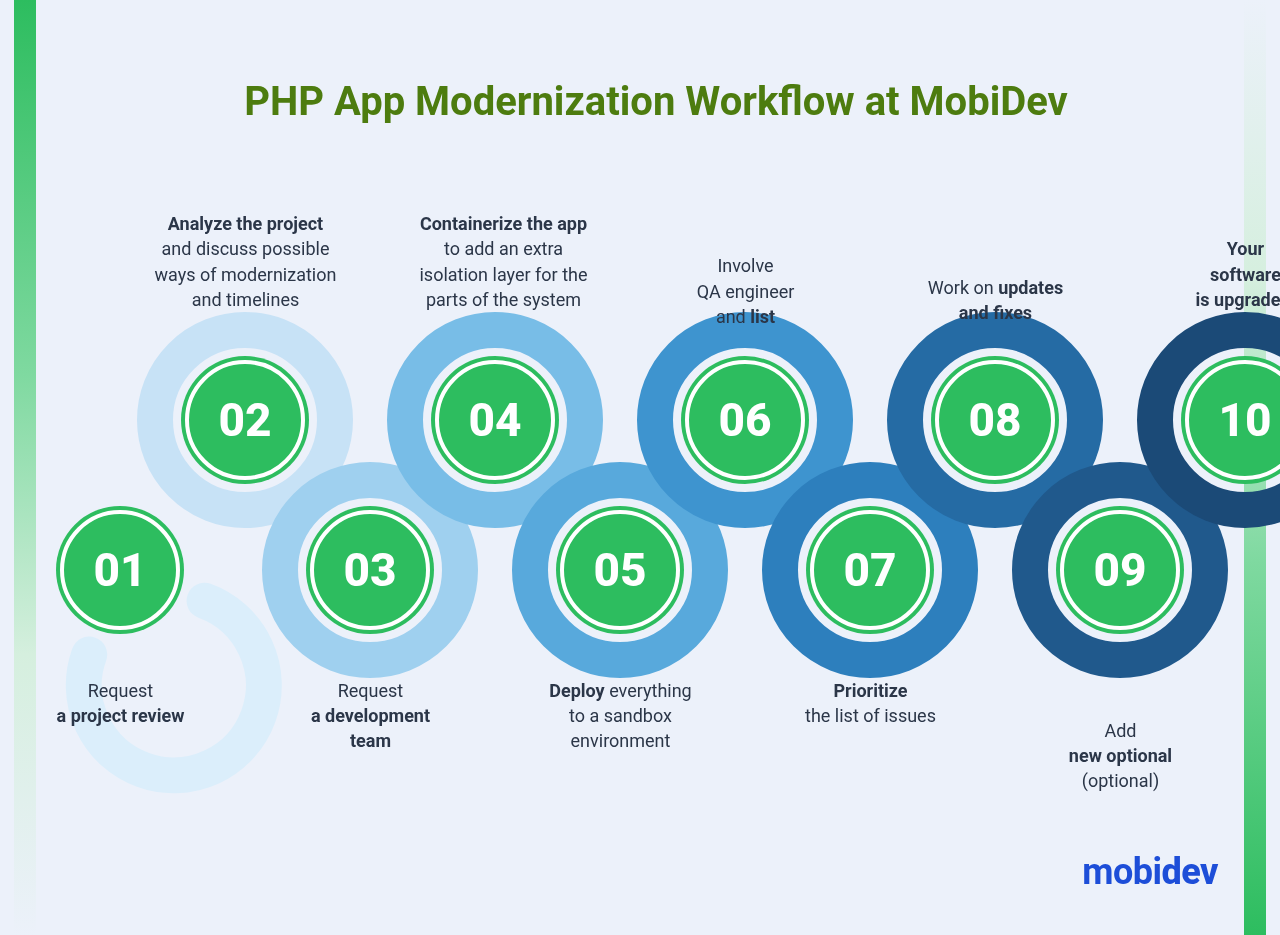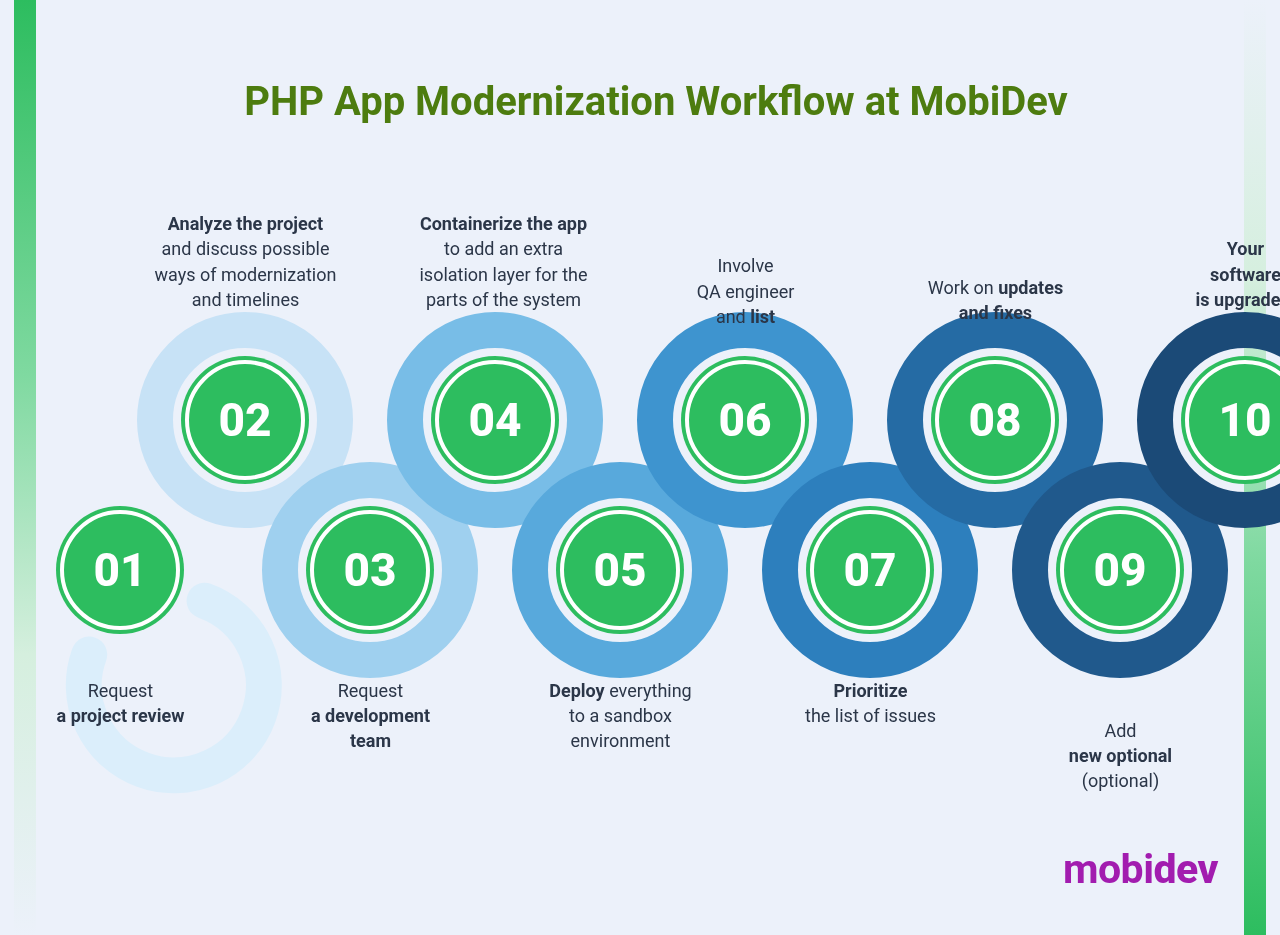--- a/index.html
+++ b/index.html
@@ -52,24 +52,24 @@
     text-align: center;
     font-size: 18px;
     line-height: 1.4;
     color: #2b3648;
   }
   .step-label b { font-weight: 700; }
   .brand {
     position: absolute;
     right: 62px;
     bottom: 42px;
-    font-size: 41px;
+    font-size: 36px;
     font-weight: 700;
     letter-spacing: -0.5px;
-    color: #a21caf;
+    color: #1d4ed8;
   }
   .brand .bold { font-weight: 800; }
 </style>
 </head>
 <body>
 
 <div class="left-bar"></div>
 <div class="right-bar"></div>
 
 <h1 class="title">PHP App Modernization Workflow at MobiDev</h1>

